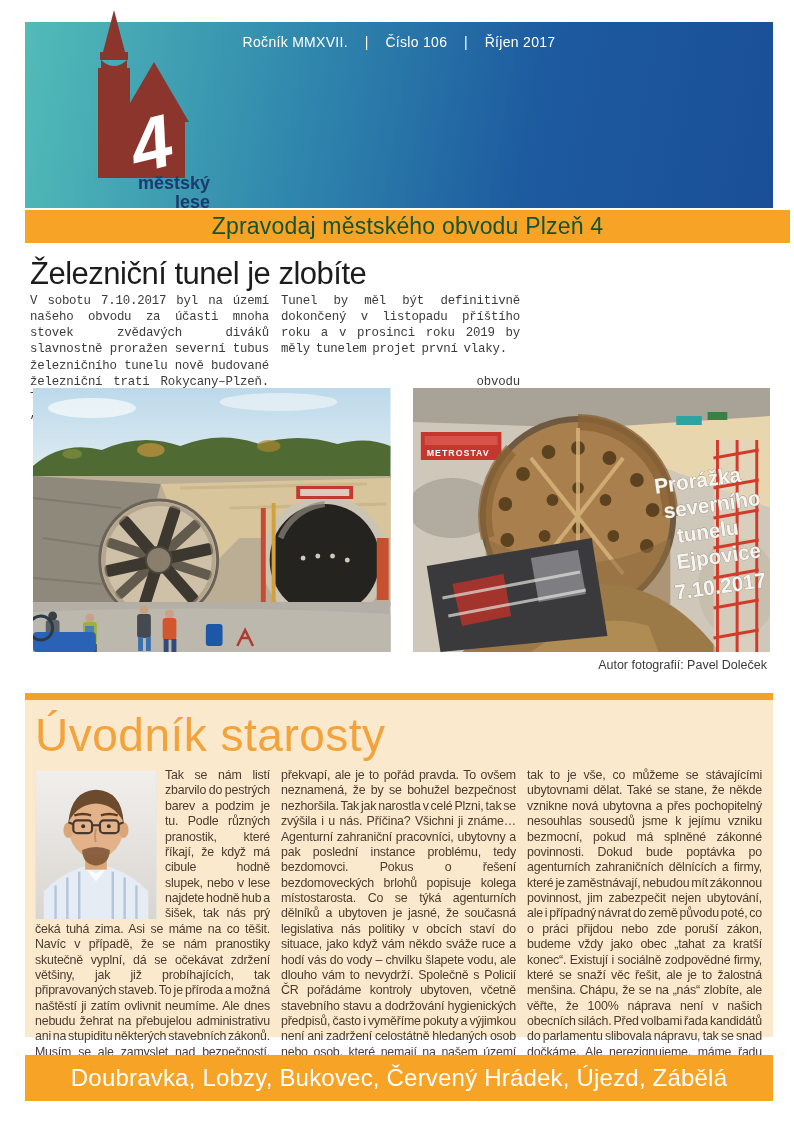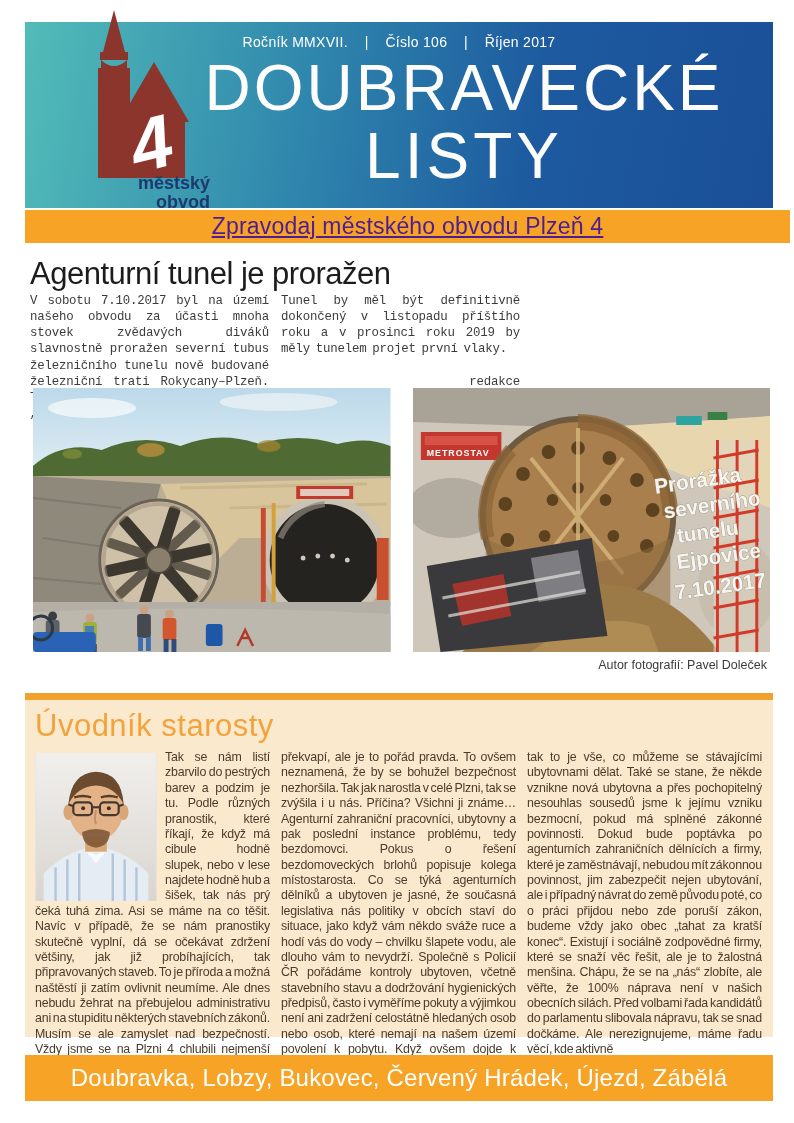--- a/index.html
+++ b/index.html
@@ -17,96 +17,92 @@
   .banner-title .t1{font-size:64px;letter-spacing:3px;}
   .banner-title .t2{font-size:64px;letter-spacing:4px;margin-top:4px;}
 
   .logo{position:absolute;left:42px;top:-12px;width:130px;height:200px;}
   .logo-caption{position:absolute;left:30px;top:152px;width:155px;text-align:right;
                 color:#1c3a6d;font-weight:bold;font-size:18px;line-height:1.08;}
 
   
   .subbar{position:absolute;left:25px;top:210px;width:765px;height:33px;background:#f6a326;
           display:flex;align-items:center;justify-content:center;}
-  .subbar span{color:#4c1d95;font-size:23px;letter-spacing:.2px;text-decoration:underline;}
+  .subbar span{color:#14532d;font-size:23px;letter-spacing:.2px;}
 
   
   .headline{position:absolute;left:30px;top:256px;font-size:31px;color:#1c1c1c;
             letter-spacing:-.5px;}
   .cols{position:absolute;left:30px;width:740px;display:flex;gap:12px;font-family:Liberation Mono, monospace;}
   .article-cols{top:293px;}
   .col{width:239px;font-size:12.4px;line-height:1.3;text-align:justify;
        letter-spacing:-.2px;word-spacing:-1.4px;color:#3b3b3b;}
   .byline{text-align:right;margin-top:16px;word-spacing:0;}
 
   
   .photos{position:absolute;left:33px;top:388px;width:737px;height:264px;display:flex;gap:22px;}
   .photo{width:364px;height:264px;overflow:hidden;}
   .photo svg{display:block;width:100%;height:100%;}
   .photo-caption{position:absolute;right:27px;top:658px;font-size:12.5px;color:#3b3b3b;text-align:right;}
 
   
   .editorial{position:absolute;left:25px;top:693px;width:748px;height:344px;
              background:#fbe9cd;border-top:7px solid #f2a12d;box-sizing:border-box;}
-  .editorial-title{color:#f2a33b;font-size:31px;margin:8px 0 6px 10px;letter-spacing:.5px;}
+  .editorial-title{color:#f2a33b;font-size:46px;margin:8px 0 6px 10px;letter-spacing:.5px;}
   .editorial-cols{left:10px;top:0;position:relative;width:728px;display:flex;gap:11px;}
   .ecol{width:235px;font-size:12.4px;line-height:1.24;text-align:justify;
         letter-spacing:-.2px;word-spacing:-1.4px;color:#4a3c2d;}
   .portrait{float:left;width:122px;height:148px;margin:3px 8px 2px 0;background:#e8e6e2;}
   .portrait svg{display:block;width:100%;height:100%;}
   .continuation{text-align:right;font-size:11px;margin-top:4px;word-spacing:0;}
 
   
   .footbar{position:absolute;left:25px;top:1055px;width:748px;height:46px;background:#f6a326;
            display:flex;align-items:center;justify-content:center;}
   .footbar span{color:#fff;font-size:24px;letter-spacing:.2px;}
 </style>
 </head>
 <body>
 
 <div class="page">
 
   <div class="banner">
     <div class="meta-line">Ročník MMXVII.    |    Číslo 106    |    Říjen 2017</div>
-    <div class="banner-title">
-      <div class="t1">DOUBRAVECKÉ</div>
-      <div class="t2">LISTY</div>
-    </div>
 
     <div class="logo">
       <svg viewBox="0 0 130 200">
         <g fill="#8c352c">
           <polygon points="47,0 58,42 36,42"></polygon>
           <rect x="33" y="42" width="28" height="8"></rect>
           <path d="M34,50 Q47,62 60,50 L60,60 L34,60 Z"></path>
           <rect x="31" y="58" width="32" height="110"></rect>
           <polygon points="87,52 122,112 52,112"></polygon>
           <rect x="55" y="110" width="63" height="58"></rect>
         </g>
         <text x="63" y="158" font-size="74" font-style="italic" font-weight="bold" fill="#ffffff" transform="rotate(-14 88 130)">4</text>
       </svg>
     </div>
     <div class="logo-caption">
       <div>městský</div>
-      <div>obvod</div>
+      <div>lese</div>
       <div>Plzeň 4</div>
     </div>
   </div>
 
   <div class="subbar">
     <span>Zpravodaj městského obvodu Plzeň 4</span>
   </div>
 
-  <div class="headline">Agenturní tunel je proražen</div>
+  <div class="headline">Železniční tunel je zlobíte</div>
 
   <div class="cols article-cols">
     <div class="col">V sobotu 7.10.2017 byl na území našeho obvodu za účasti mnoha stovek zvědavých diváků slavnostně proražen severní tubus železničního tunelu nově budované železniční trati Rokycany–Plzeň. Tunel je součástí stavby „Modernizace trati</div>
     <div class="col">
       <span>Tunel by měl být definitivně dokončený v listopadu příštího roku a v prosinci roku 2019 by měly tunelem projet první vlaky.</span>
-      <div class="byline">redakce</div>
+      <div class="byline">obvodu</div>
     </div>
   </div>
 
   <div class="photos">
 
     <div class="photo">
       <svg viewBox="0 0 364 264" preserveAspectRatio="none">
         <defs>
           <linearGradient id="sky" x1="0" y1="0" x2="0" y2="1">
             <stop offset="0" stop-color="#bcd9ea"></stop>

